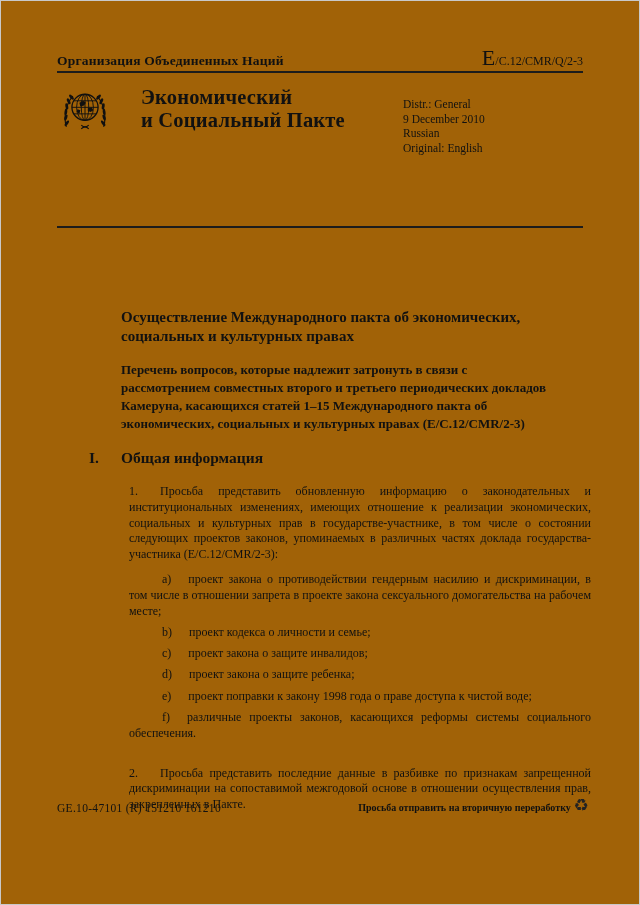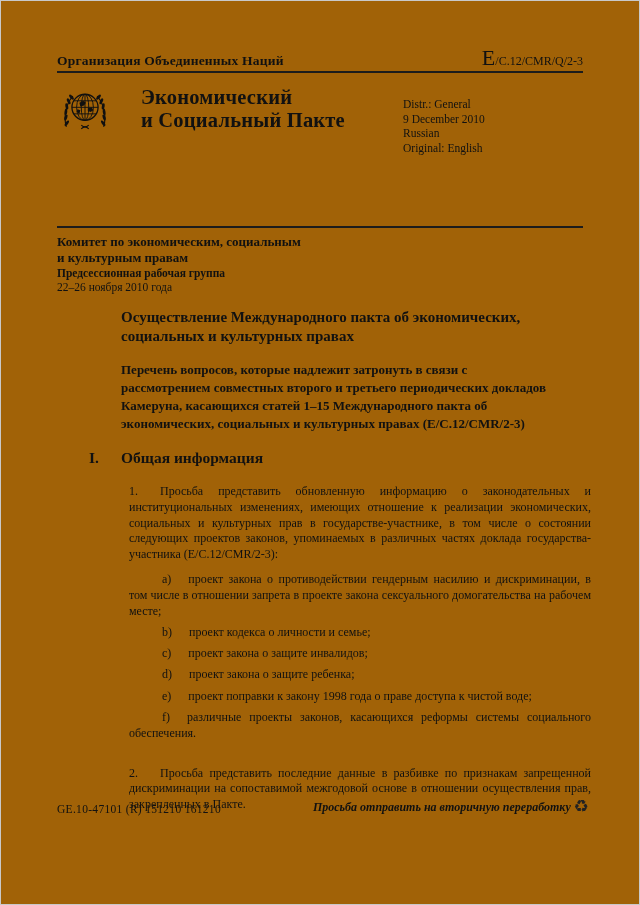--- a/index.html
+++ b/index.html
@@ -44,21 +44,21 @@
   .para .num{display:inline-block;}
   .gap-num{display:inline-block;width:22px;}
   .item{margin:0 0 5.5px 0;}
   .ind{display:inline-block;width:33px;}
   .gap-item{display:inline-block;width:17px;}
   .para-2{margin-top:24px;}
   
   .footer{position:absolute;top:796px;left:56px;right:50px;display:flex;justify-content:space-between;align-items:flex-end;}
   .footer-left{font-size:11.5px;letter-spacing:.3px;}
   .footer-right{display:flex;align-items:center;}
-  .recycle-note{font-size:12px;font-weight:bold;padding-top:3px;font-style:italic;}
+  .recycle-note{font-size:10px;font-weight:bold;padding-top:3px;}
   .recycle-icon{font-family:"DejaVu Sans",sans-serif;font-size:17px;line-height:1;margin-left:3px;color:#222;}
 </style>
 </head>
 <body>
 
 <div class="page">
 
   <div class="org-row">
     <span class="org-name">Организация Объединенных Наций</span>
     <span class="doc-symbol"><span class="big-e">E</span><span>/C.12/CMR/Q/2-3</span></span>
@@ -107,28 +107,20 @@
 
   <div class="distr-block">
     <div>Distr.: General</div>
     <div>9 December 2010</div>
     <div>Russian</div>
     <div>Original: English</div>
   </div>
 
   <div class="rule rule-2"></div>
 
-  <div class="committee">
-    <div class="committee-name">
-      <div>Комитет по экономическим, социальным</div>
-      <div>и культурным правам</div>
-    </div>
-    <div class="committee-session">Предсессионная рабочая группа</div>
-    <div class="committee-dates">22–26 ноября 2010 года</div>
-  </div>
 
   <div class="doc-title">Осуществление Международного пакта об экономических, социальных и культурных правах</div>
   <div class="doc-subtitle">Перечень вопросов, которые надлежит затронуть в связи с рассмотрением совместных второго и третьего периодических докладов Камеруна, касающихся статей 1–15 Международного пакта об экономических, социальных и культурных правах (E/C.12/CMR/2-3)</div>
 
   <div class="section-heading">
     <span class="section-numeral">I.</span>
     <span>Общая информация</span>
   </div>
 
   <div class="body-text">

